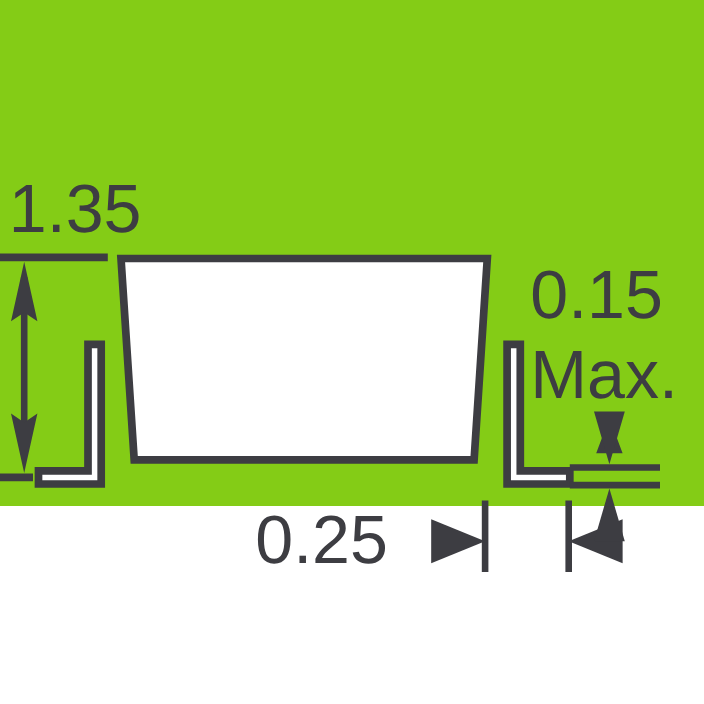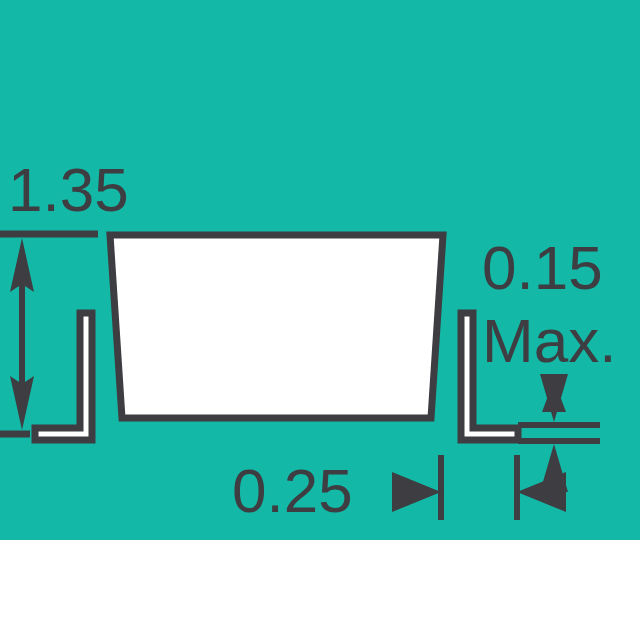--- a/index.html
+++ b/index.html
@@ -9,22 +9,22 @@
   }
   body {
     width: 640px;
     height: 640px;
     font-family: "Liberation Sans", sans-serif;
     overflow: hidden;
   }
   #drawing-root {
     position: relative;
     width: 640px;
-    height: 540px;
-    background: #14b8a6;
+    height: 460px;
+    background: #84cc16;
   }
   svg#package-drawing {
     display: block;
     width: 640px;
     height: 640px;
   }
   text.dim-label {
     font-family: "Liberation Sans", sans-serif;
     font-size: 62px;
     fill: #3d3d42;

